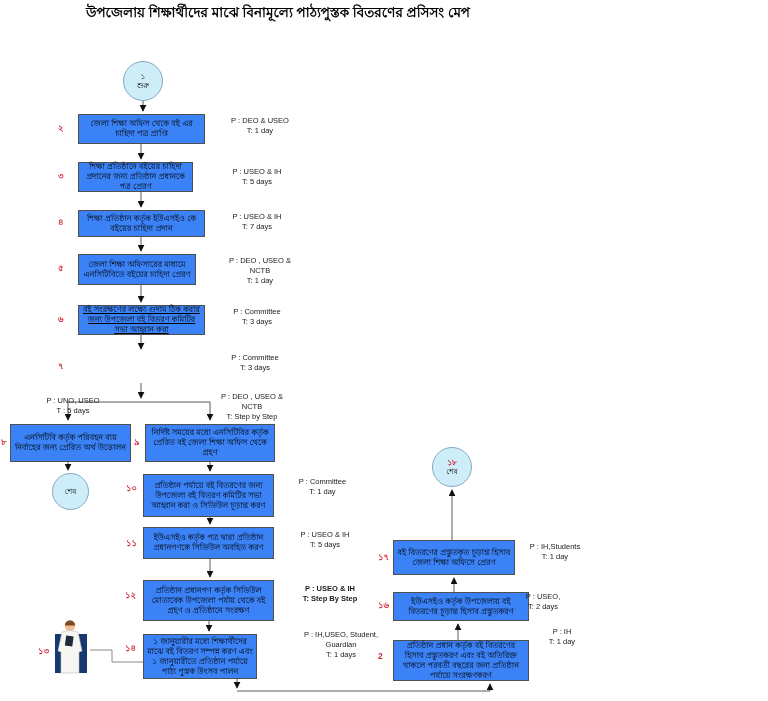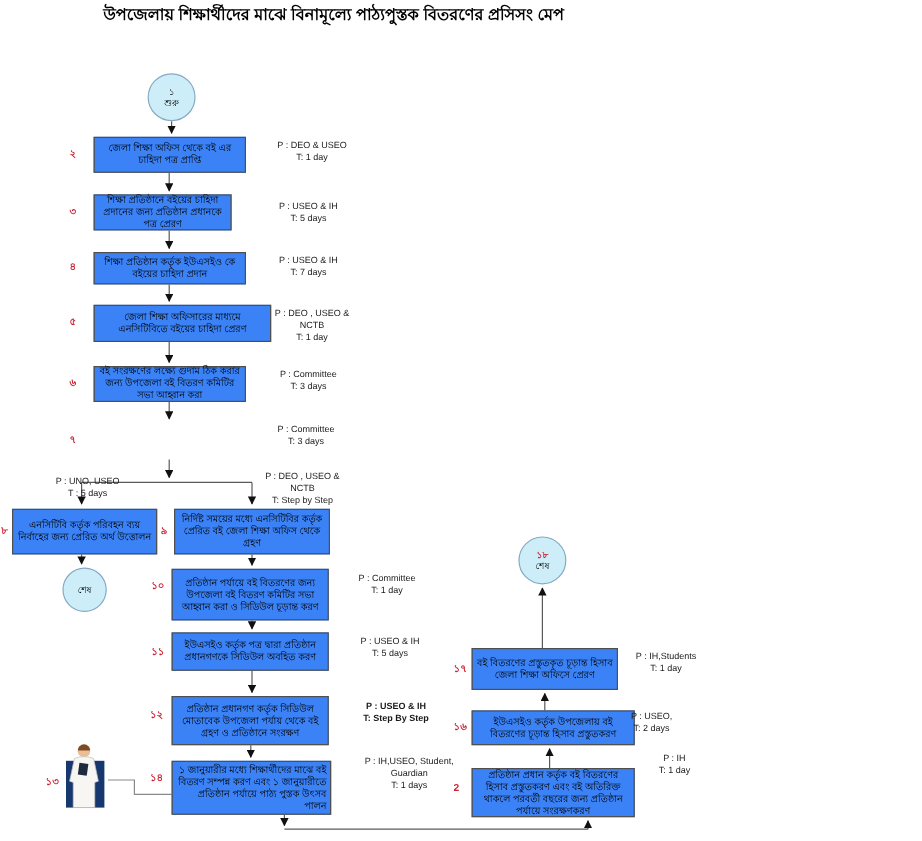--- a/index.html
+++ b/index.html
@@ -70,28 +70,28 @@
   </div>
 
   <div class="circle" style="left:432px;top:447px;width:40px;height:40px;">
     <span class="cnum">১৮</span>
     <span>শেষ</span>
   </div>
 
   <div class="node" style="left:78px;top:114px;width:127px;height:30px;">জেলা শিক্ষা অফিস থেকে বই এর চাহিদা পত্র প্রাপ্তি</div>
   <div class="node" style="left:78px;top:162px;width:115px;height:30px;">শিক্ষা প্রতিষ্ঠানে বইয়ের চাহিদা প্রদানের জন্য প্রতিষ্ঠান প্রধানকে পত্র প্রেরণ</div>
   <div class="node" style="left:78px;top:210px;width:127px;height:27px;">শিক্ষা প্রতিষ্ঠান কর্তৃক ইউএসইও কে বইয়ের চাহিদা প্রদান</div>
-  <div class="node" style="left:78px;top:254px;width:148px;height:31px;">জেলা শিক্ষা অফিসারের মাধ্যমে এনসিটিবিতে বইয়ের চাহিদা প্রেরণ</div>
-  <div class="node" style="left:78px;top:305px;width:127px;height:30px;">বই সংরক্ষণের লক্ষ্যে গুদাম ঠিক করার জন্য উপজেলা বই বিতরণ কমিটির সভা আহ্বান করা</div>
+  <div class="node" style="left:78px;top:254px;width:118px;height:31px;">জেলা শিক্ষা অফিসারের মাধ্যমে এনসিটিবিতে বইয়ের চাহিদা প্রেরণ</div>
+  <div class="node" style="left:78px;top:305px;width:127px;height:30px;text-decoration:underline;">বই সংরক্ষণের লক্ষ্যে গুদাম ঠিক করার জন্য উপজেলা বই বিতরণ কমিটির সভা আহ্বান করা</div>
   <div class="node" style="left:10px;top:424px;width:121px;height:38px;">এনসিটিবি কর্তৃক পরিবহন ব্যয় নির্বাহের জন্য প্রেরিত অর্থ উত্তোলন</div>
   <div class="node" style="left:145px;top:424px;width:130px;height:38px;">নির্দিষ্ট সময়ের মধ্যে এনসিটিবির কর্তৃক প্রেরিত বই জেলা শিক্ষা অফিস থেকে গ্রহণ</div>
   <div class="node" style="left:143px;top:474px;width:131px;height:43px;">প্রতিষ্ঠান পর্যায়ে বই বিতরণের জন্য উপজেলা বই বিতরণ কমিটির সভা আহ্বান করা ও সিডিউল চূড়ান্ত করণ</div>
   <div class="node" style="left:143px;top:527px;width:131px;height:32px;">ইউএসইও কর্তৃক পত্র দ্বারা প্রতিষ্ঠান প্রধানগণকে সিডিউল অবহিত করণ</div>
   <div class="node" style="left:143px;top:580px;width:131px;height:41px;">প্রতিষ্ঠান প্রধানগণ কর্তৃক সিডিউল মোতাবেক উপজেলা পর্যায় থেকে বই গ্রহণ ও প্রতিষ্ঠানে সংরক্ষণ</div>
-  <div class="node" style="left:143px;top:634px;width:133px;height:45px;text-align:right;">১ জানুয়ারীর মধ্যে শিক্ষার্থীদের মাঝে বই বিতরণ সম্পন্ন করণ এবং ১ জানুয়ারীতে প্রতিষ্ঠান পর্যায়ে পাঠ্য পুস্তক উৎসব পালন</div>
+  <div class="node" style="left:143px;top:634px;width:114px;height:45px;">১ জানুয়ারীর মধ্যে শিক্ষার্থীদের মাঝে বই বিতরণ সম্পন্ন করণ এবং ১ জানুয়ারীতে প্রতিষ্ঠান পর্যায়ে পাঠ্য পুস্তক উৎসব পালন</div>
   <div class="node" style="left:393px;top:640px;width:136px;height:41px;">প্রতিষ্ঠান প্রধান কর্তৃক বই বিতরণের হিসাব প্রস্তুতকরণ এবং বই অতিরিক্ত থাকলে পরবর্তী বছরের জন্য প্রতিষ্ঠান পর্যায়ে সংরক্ষণকরণ</div>
   <div class="node" style="left:393px;top:592px;width:136px;height:29px;">ইউএসইও কর্তৃক উপজেলায় বই বিতরণের চূড়ান্ত হিসাব প্রস্তুতকরণ</div>
   <div class="node" style="left:393px;top:540px;width:122px;height:35px;">বই বিতরণের প্রস্তুতকৃত চূড়ান্ত হিসাব জেলা শিক্ষা অফিসে প্রেরণ</div>
 
   <div class="num" style="left:58px;top:122px;">২</div>
   <div class="num" style="left:58px;top:170px;">৩</div>
   <div class="num" style="left:58px;top:216px;">৪</div>
   <div class="num" style="left:58px;top:262px;">৫</div>
   <div class="num" style="left:58px;top:313px;">৬</div>
   <div class="num" style="left:58px;top:360px;">৭</div>

